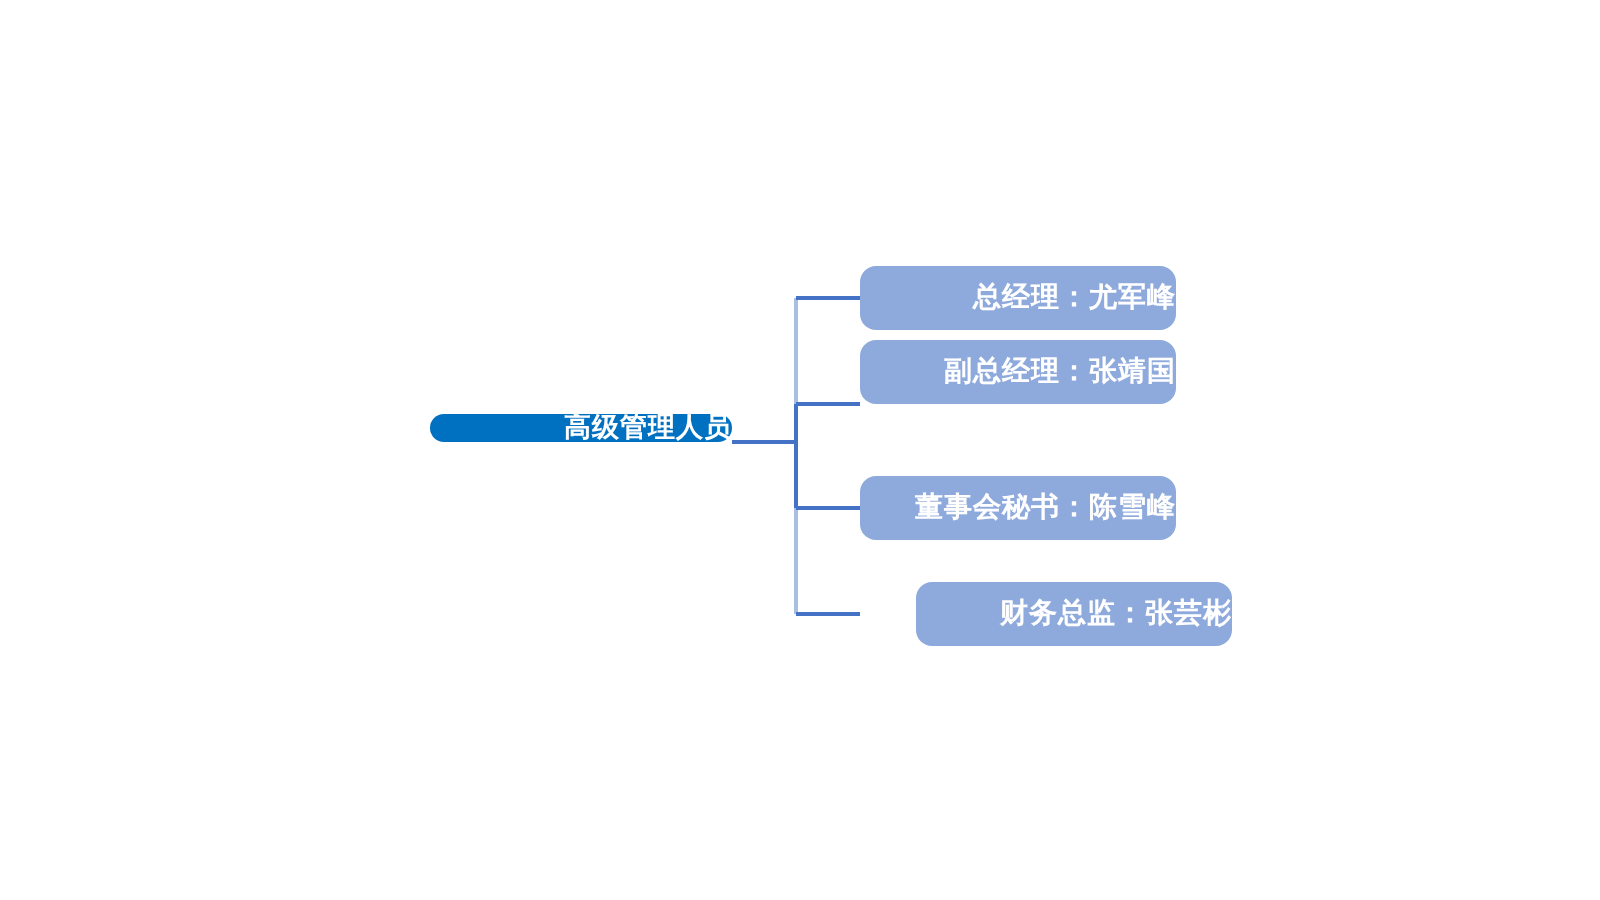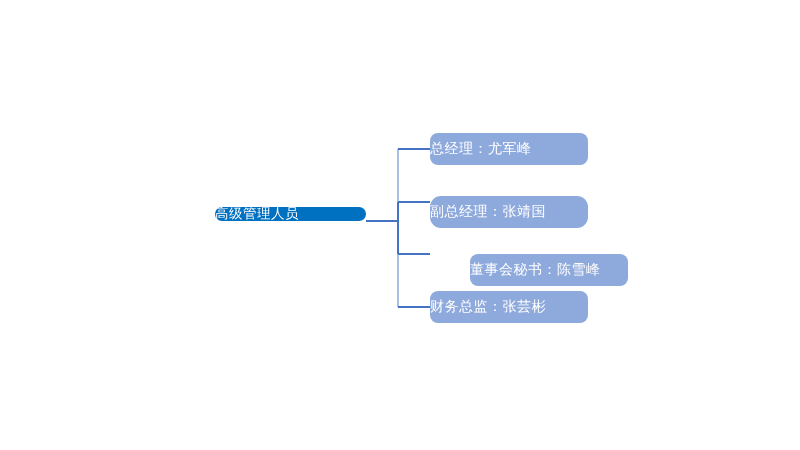--- a/index.html
+++ b/index.html
@@ -28,24 +28,24 @@
     width: 800px;
     height: 450px;
     pointer-events: none;
   }
 
   .node {
     position: absolute;
     box-sizing: border-box;
     display: flex;
     align-items: center;
-    justify-content: flex-start;
+    justify-content: flex-end;
     border-radius: 7px;
     color: #ffffff;
-    font-weight: normal;
+    font-weight: bold;
     letter-spacing: 0.5px;
     white-space: nowrap;
   }
 
   .node-root {
     left: 215px;
     top: 207px;
     width: 151px;
     height: 14px;
     background: #0070C0;
@@ -56,23 +56,23 @@
   .node-child {
     left: 430px;
     width: 158px;
     height: 32px;
     background: #8EA9DC;
     font-size: 14px;
     border-radius: 8px;
   }
 
   .child-1 { top: 133px; }
-  .child-2 { top: 196px; border-radius: 11px; }
-  .child-3 { top: 254px; margin-left: 40px; }
-  .child-4 { top: 291px; }
+  .child-2 { top: 170px; }
+  .child-3 { top: 238px; }
+  .child-4 { top: 291px; margin-left: 28px; }
 </style>
 </head>
 <body>
 
 <div class="canvas">
 
   <svg class="connectors" viewBox="0 0 800 450" width="800" height="450" xmlns="http://www.w3.org/2000/svg">
 
     <line x1="398" y1="149" x2="398" y2="307" stroke="#A9BEE3" stroke-width="2"></line>
 

